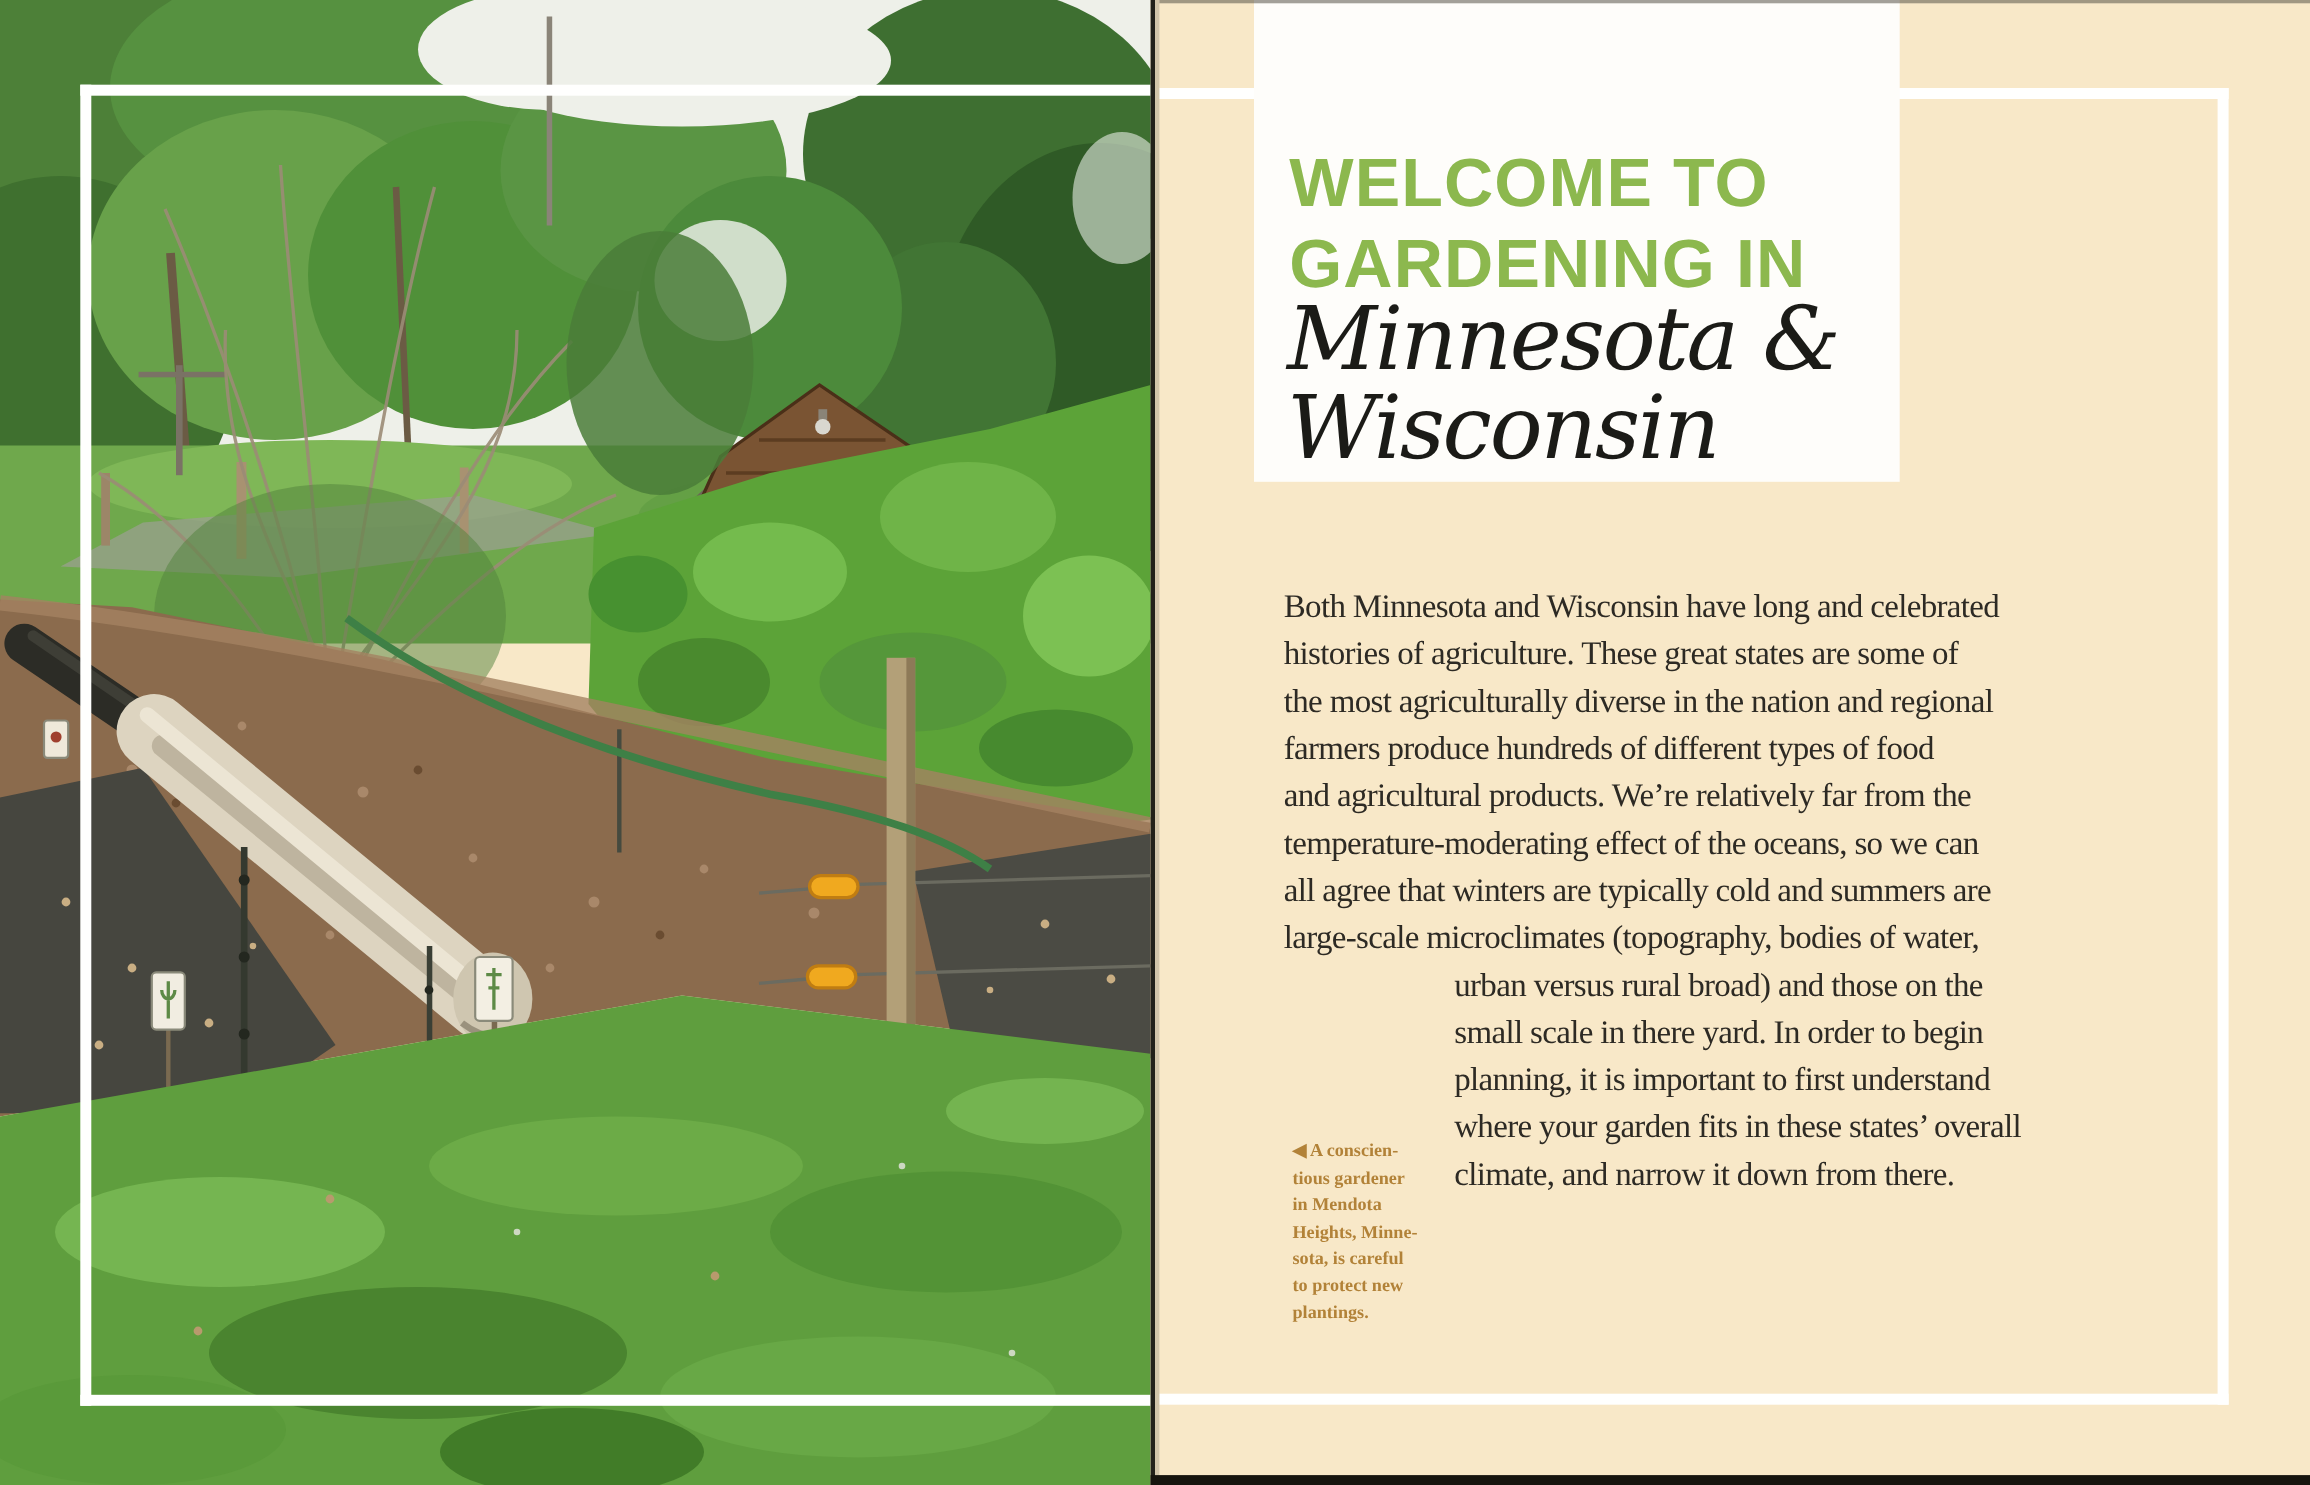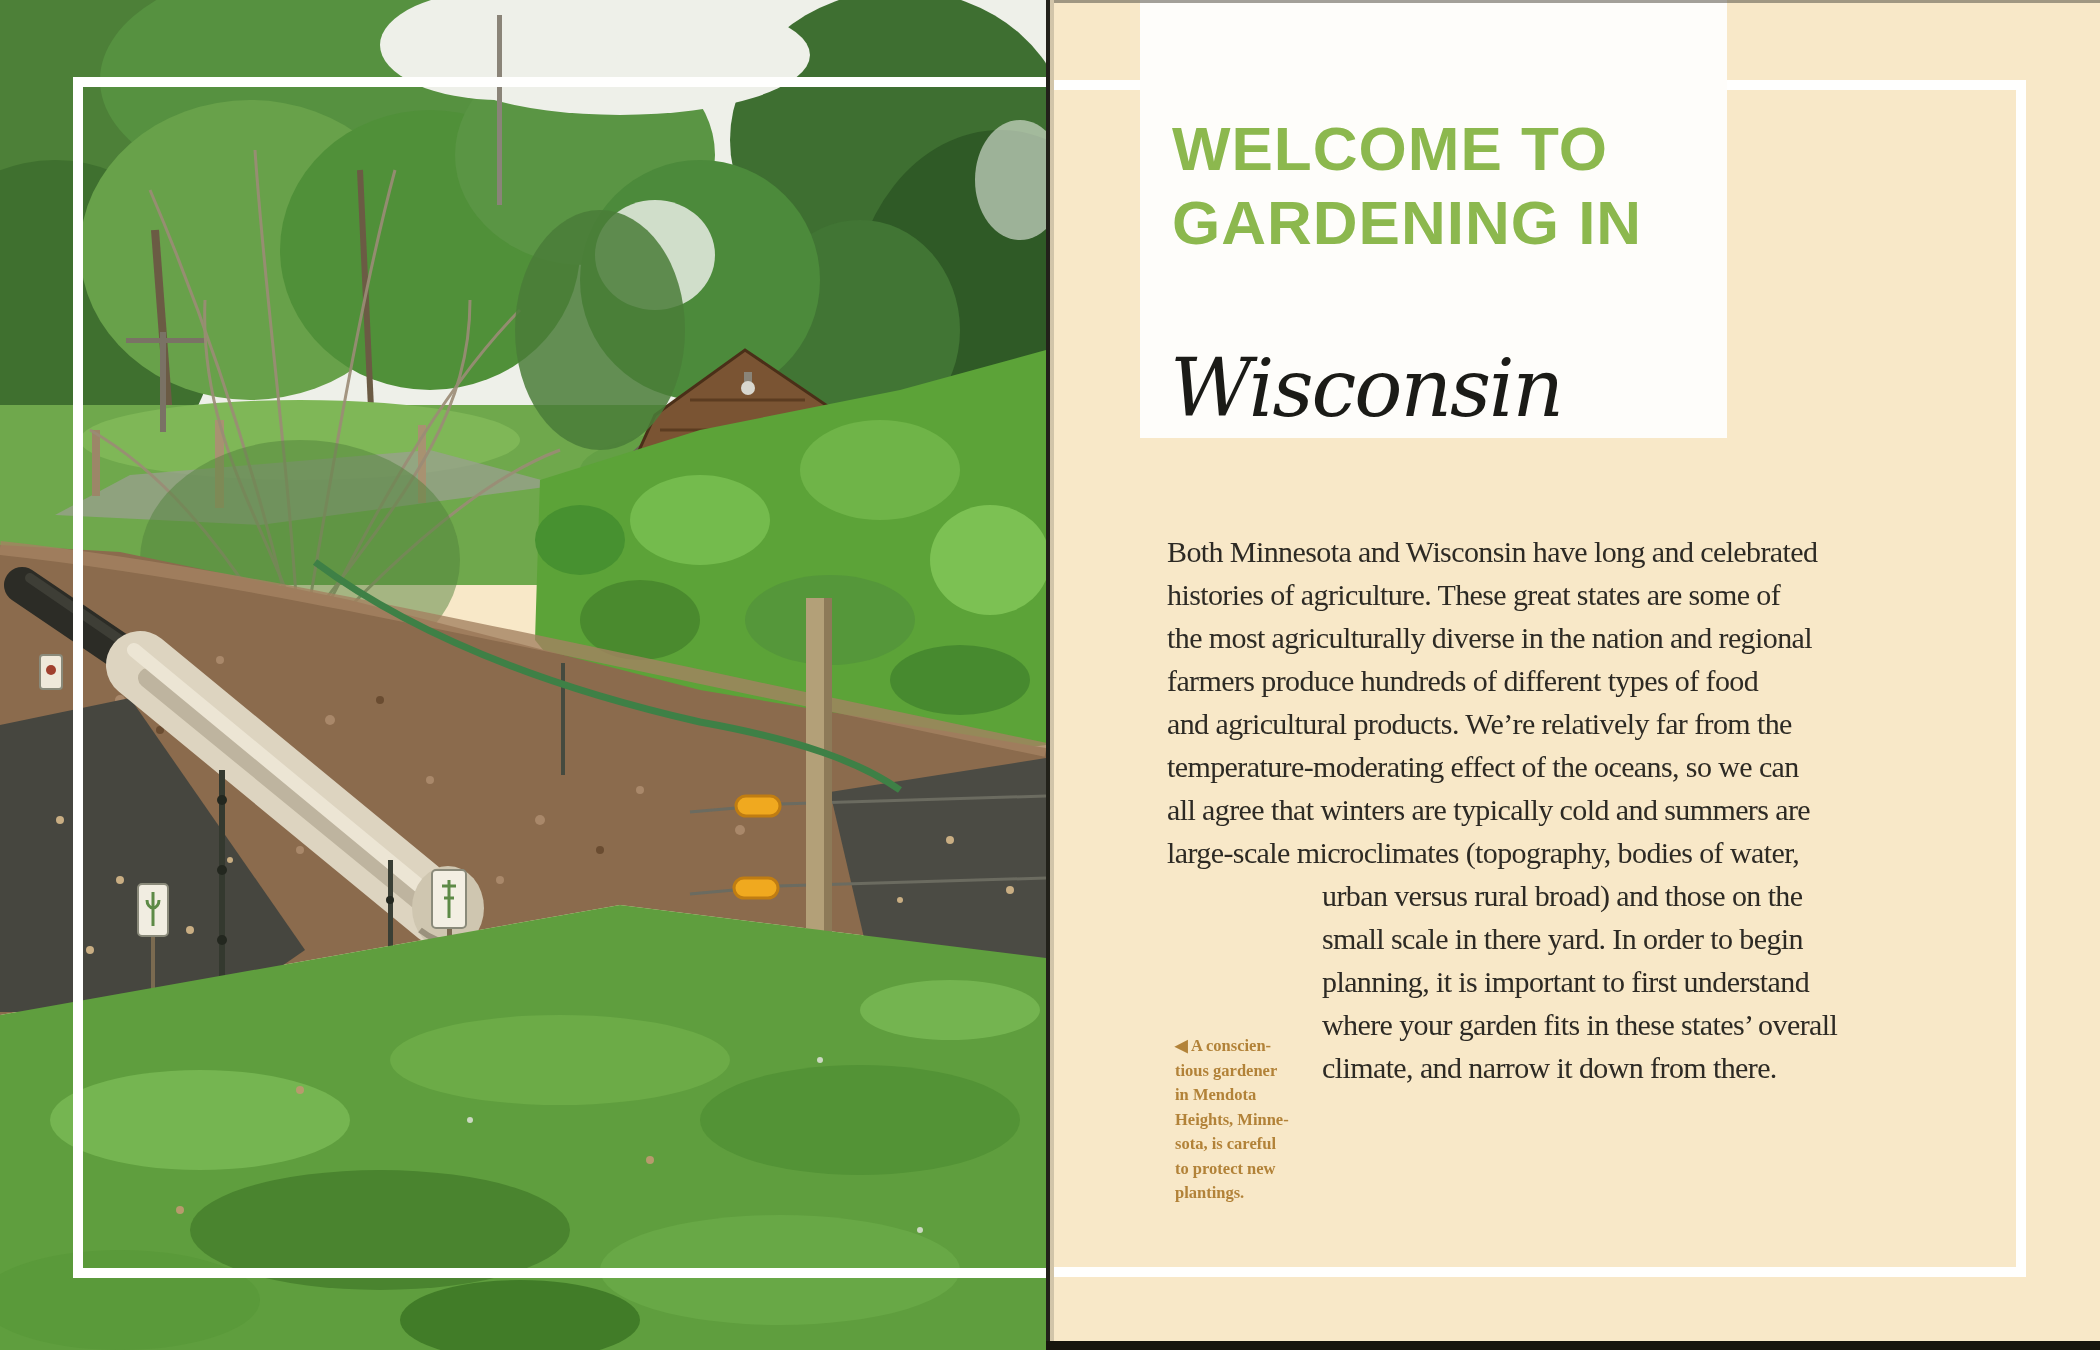--- a/index.html
+++ b/index.html
@@ -19,21 +19,21 @@
   
   .frame{position:absolute;z-index:3;pointer-events:none;}
   .frame-left{left:73px;top:77px;width:973px;height:1201px;
     border-left:10px solid #fffffe;border-top:10px solid #fffffe;border-bottom:10px solid #fffffe;box-sizing:border-box;}
   .frame-right{left:1054px;top:80px;width:972px;height:1197px;
     border-right:10px solid #fffffe;border-top:10px solid #fffffe;border-bottom:10px solid #fffffe;box-sizing:border-box;}
   
   .title-box{position:absolute;left:1140px;top:0;width:587px;height:438px;background:#fefdfa;z-index:4;}
   .t-line{position:absolute;white-space:nowrap;z-index:5;}
   .kicker{font-family:"Liberation Sans",sans-serif;font-weight:700;font-size:62px;line-height:74px;
-    letter-spacing:1px;color:#8cb84e;}
+    letter-spacing:1px;color:#8cb84e;margin-top:18px;}
   .k1{left:1172px;top:112px;} .k2{left:1172px;top:186px;}
   .bookname{font-family:"DejaVu Serif",serif;font-style:italic;font-weight:500;font-size:80px;line-height:80px;
     letter-spacing:-2px;color:#1b1b17;}
   .n1{left:1170px;top:268px;} .n2{left:1170px;top:349px;}
   
   .body-block{position:absolute;left:1167px;top:530px;z-index:5;color:#2d2a24;}
   .body-block .bline{font-size:30px;line-height:43px;letter-spacing:-0.6px;white-space:nowrap;}
   .body-block .indent{margin-left:155px;}
   
   .caption{position:absolute;left:1175px;top:1034px;width:130px;z-index:5;
@@ -245,20 +245,21 @@
   <div class="gutter"></div>
   <div class="edge-top"></div>
   <div class="edge-bottom"></div>
 
   <div class="frame frame-left"></div>
   <div class="frame frame-right"></div>
 
   <div class="title-box"></div>
   <div class="t-line kicker k1">WELCOME TO</div>
   <div class="t-line kicker k2">GARDENING IN</div>
+  <div class="t-line bookname n1">Minnesota &amp;</div>
   <div class="t-line bookname n2">Wisconsin</div>
 
   <div class="body-block">
     <div class="bline">Both Minnesota and Wisconsin have long and celebrated</div>
     <div class="bline">histories of agriculture. These great states are some of</div>
     <div class="bline">the most agriculturally diverse in the nation and regional</div>
     <div class="bline">farmers produce hundreds of different types of food</div>
     <div class="bline">and agricultural products. We’re relatively far from the</div>
     <div class="bline">temperature-moderating effect of the oceans, so we can</div>
     <div class="bline">all agree that winters are typically cold and summers are</div>

